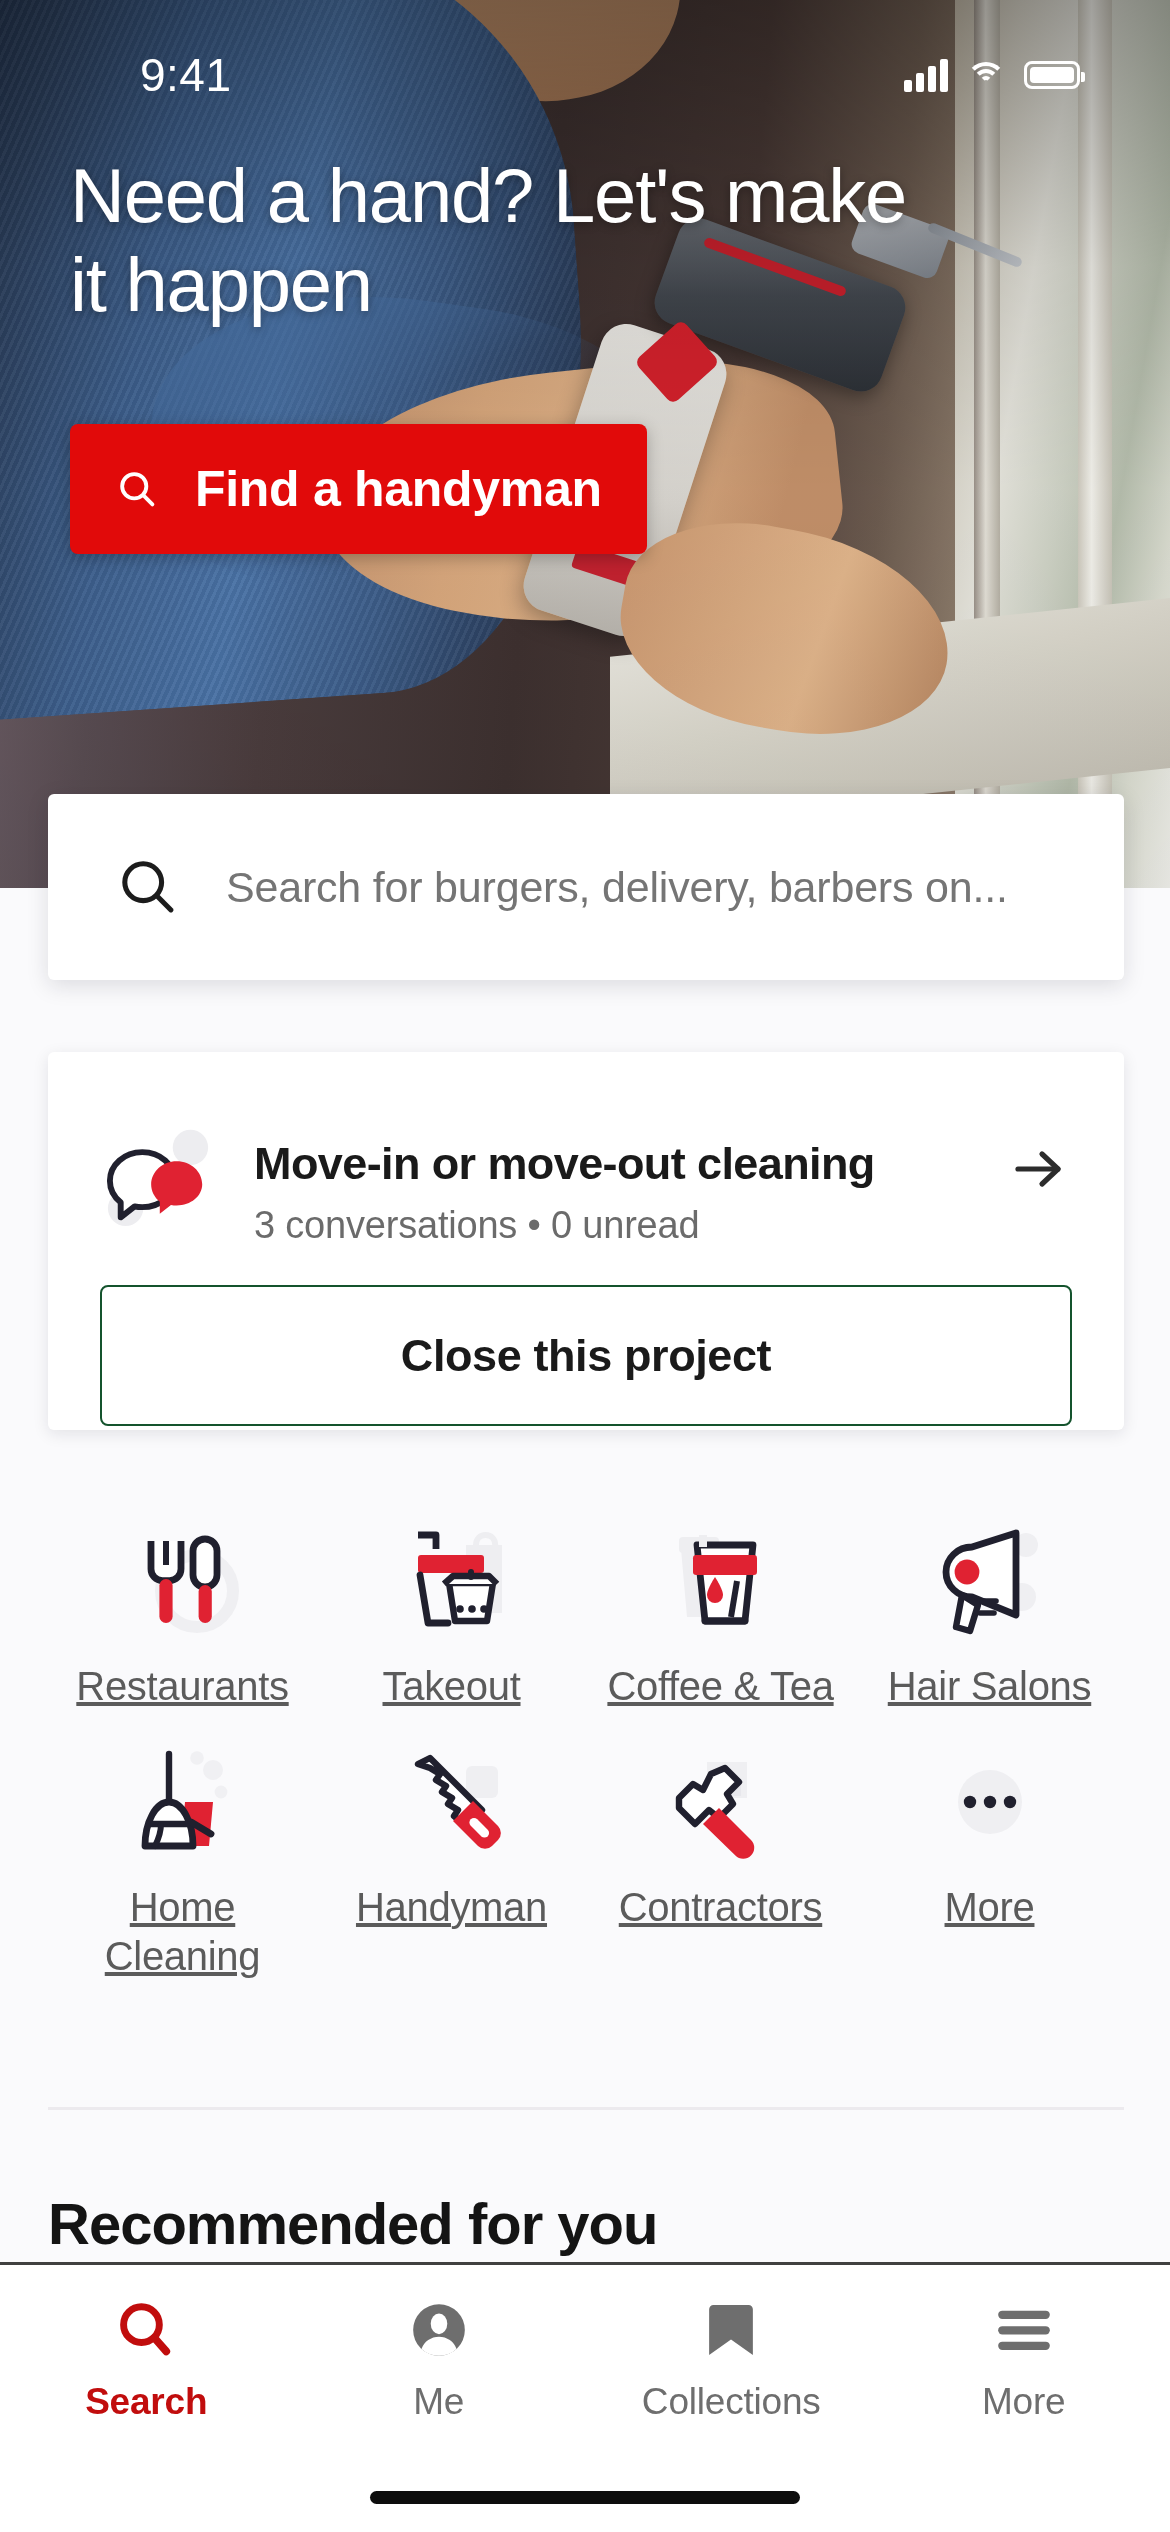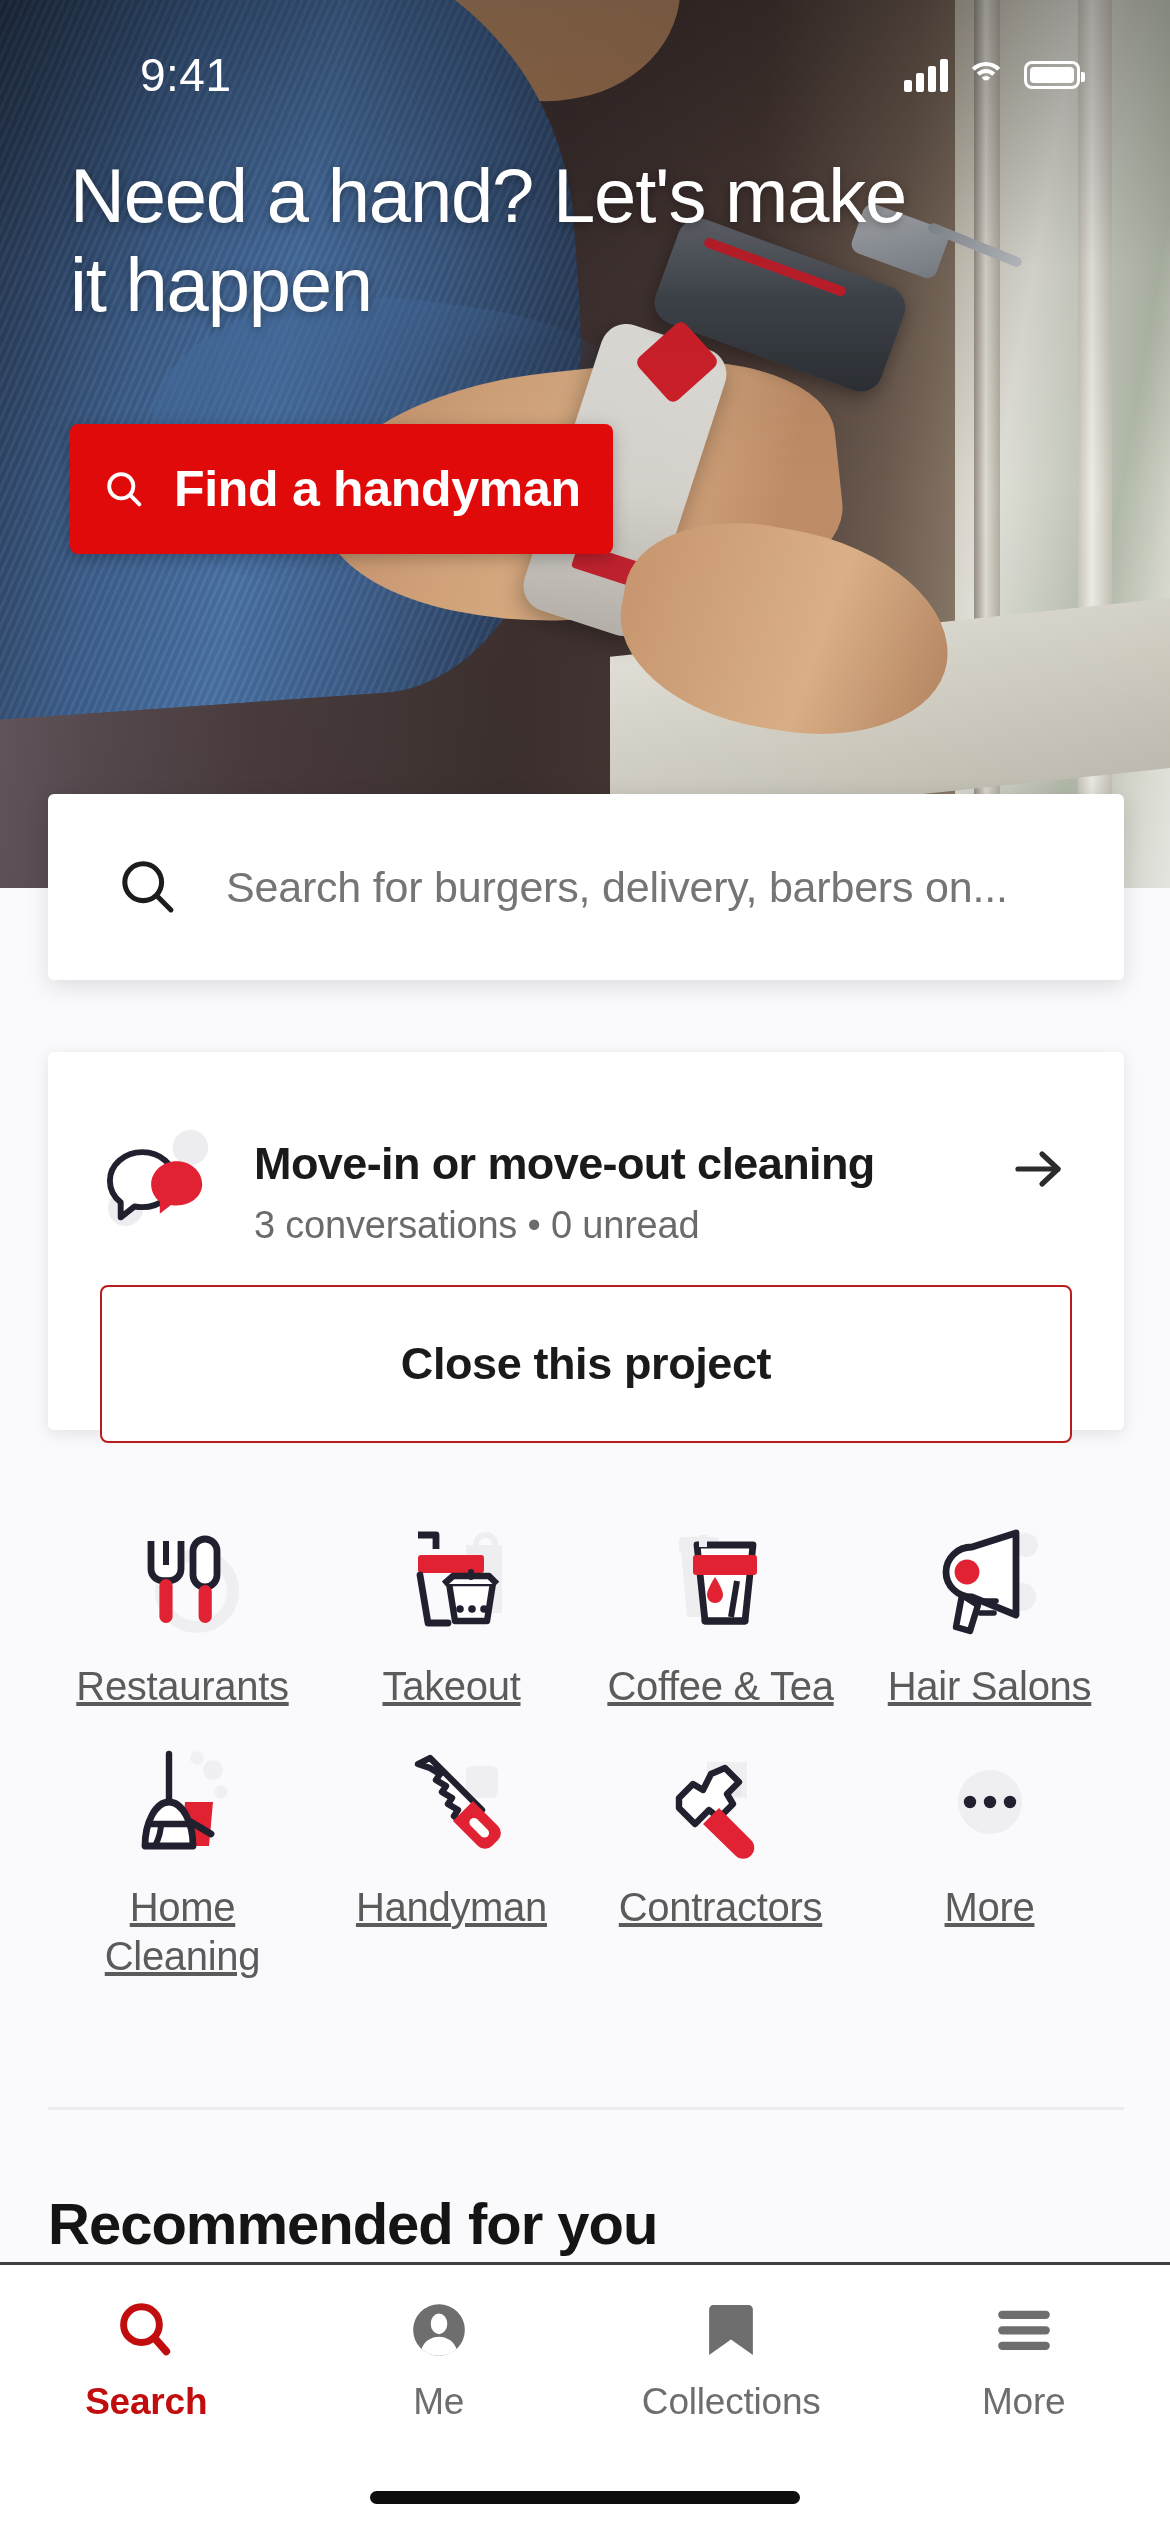--- a/index.html
+++ b/index.html
@@ -151,22 +151,22 @@
   
   .hero-title {
     position:absolute; left:70px; top:152px; width:880px; z-index:11;
     color:#fff; font-size:76px; line-height:1.17; font-weight:400;
     letter-spacing:-1.2px;
     text-shadow:0 2px 10px rgba(0,0,0,.35);
   }
   .hero-cta {
     position:absolute; left:70px; top:424px; z-index:11;
     height:130px; background:#E10A0A; border-radius:8px;
-    display:inline-flex; align-items:center; gap:28px;
-    padding:0 32px; border:none; cursor:pointer;
+    display:inline-flex; align-items:center; gap:36px;
+    padding:0 45px; border:none; cursor:pointer;
     box-shadow:0 4px 16px rgba(0,0,0,.25);
   }
   .hero-cta span.lbl { color:#fff; font-size:50px; font-weight:700; letter-spacing:-.3px; }
 
   
   .search-card {
     position:absolute; left:48px; top:794px; width:1076px; height:186px;
     background:#fff; border-radius:6px; z-index:13;
     display:flex; align-items:center; gap:46px; padding:0 68px;
     box-shadow:0 6px 22px rgba(20,20,40,.13);
@@ -180,22 +180,22 @@
     box-shadow:0 4px 16px rgba(20,20,40,.10);
     padding:42px 52px 46px 52px;
   }
   .pc-top { display:flex; align-items:center; gap:36px; }
   .pc-texts { flex:1; min-width:0;margin-top:44px; }
   .pc-title { font-size:45px; font-weight:700; color:#1a1a1a; letter-spacing:-.6px;
     white-space:nowrap; overflow:hidden; }
   .pc-sub { font-size:38px; color:#6b6b6b; margin-top:14px; letter-spacing:-.2px; }
   .pc-arrow { flex:0 0 auto; padding:10px 4px 10px 20px; cursor:pointer; }
   .pc-btn {
-    margin-top:38px; width:100%; height:158px;
-    background:#fff; border:2px solid #b91c1c; border-radius:8px;
+    margin-top:38px; width:100%; height:141px;
+    background:#fff; border:2px solid #14532d; border-radius:8px;
     font-size:45px; font-weight:700; color:#1a1a1a; letter-spacing:-.4px;
     font-family:"Liberation Sans", sans-serif; cursor:pointer;
   }
 
   
   .cats {
     position:absolute; left:48px; top:1512px; width:1076px;
     display:grid; grid-template-columns:repeat(4,1fr);
     row-gap:22px;
   }

